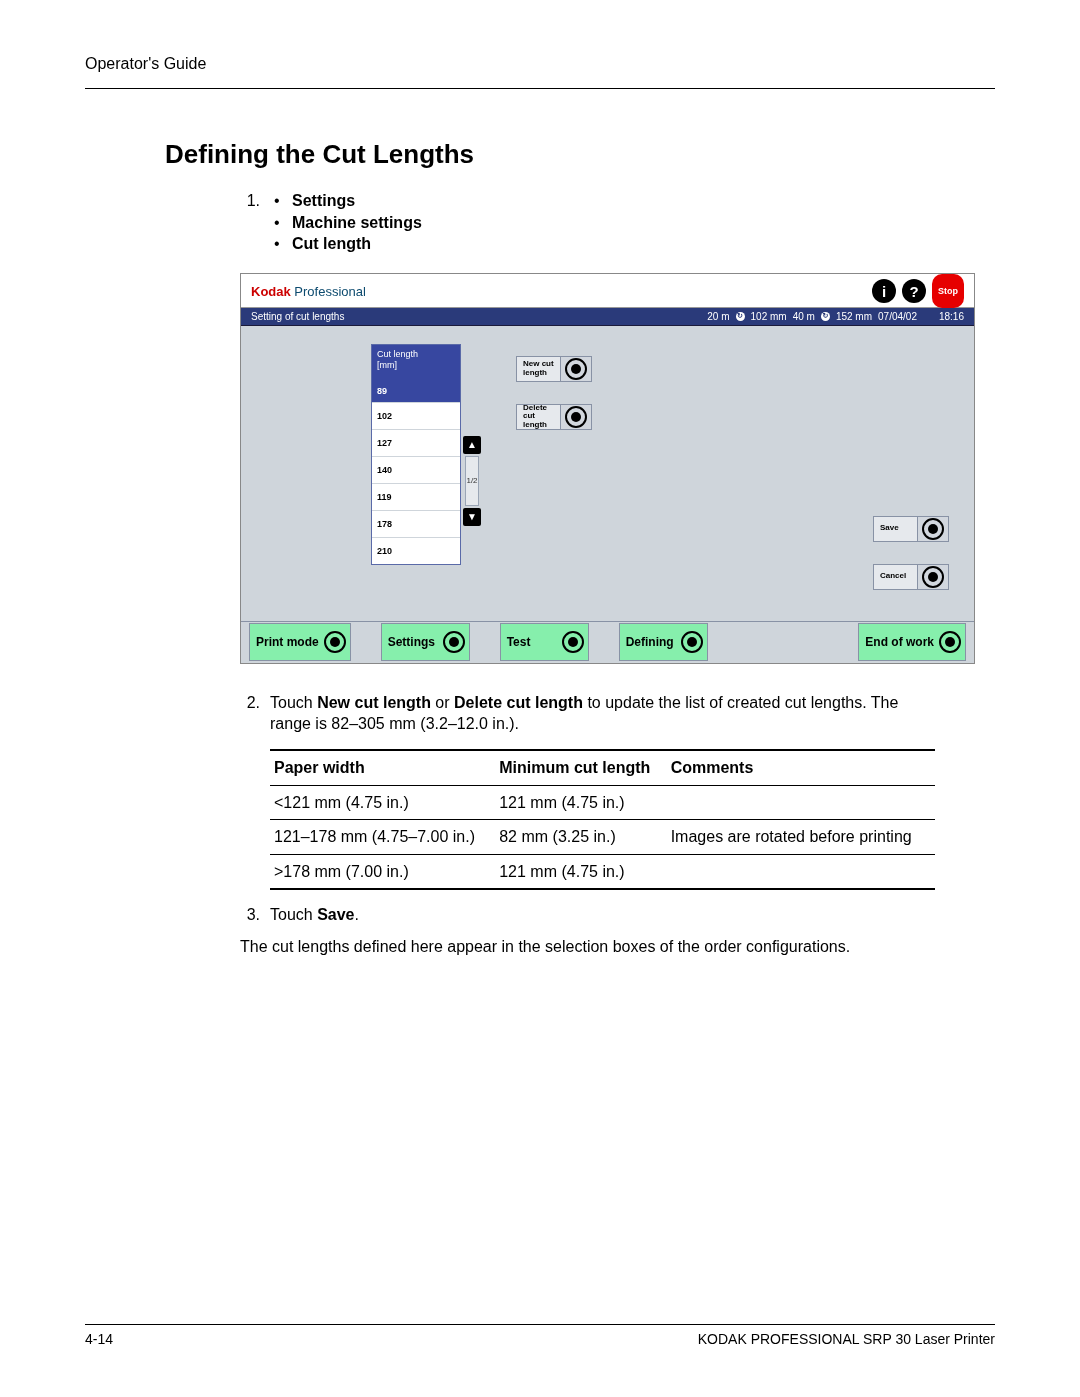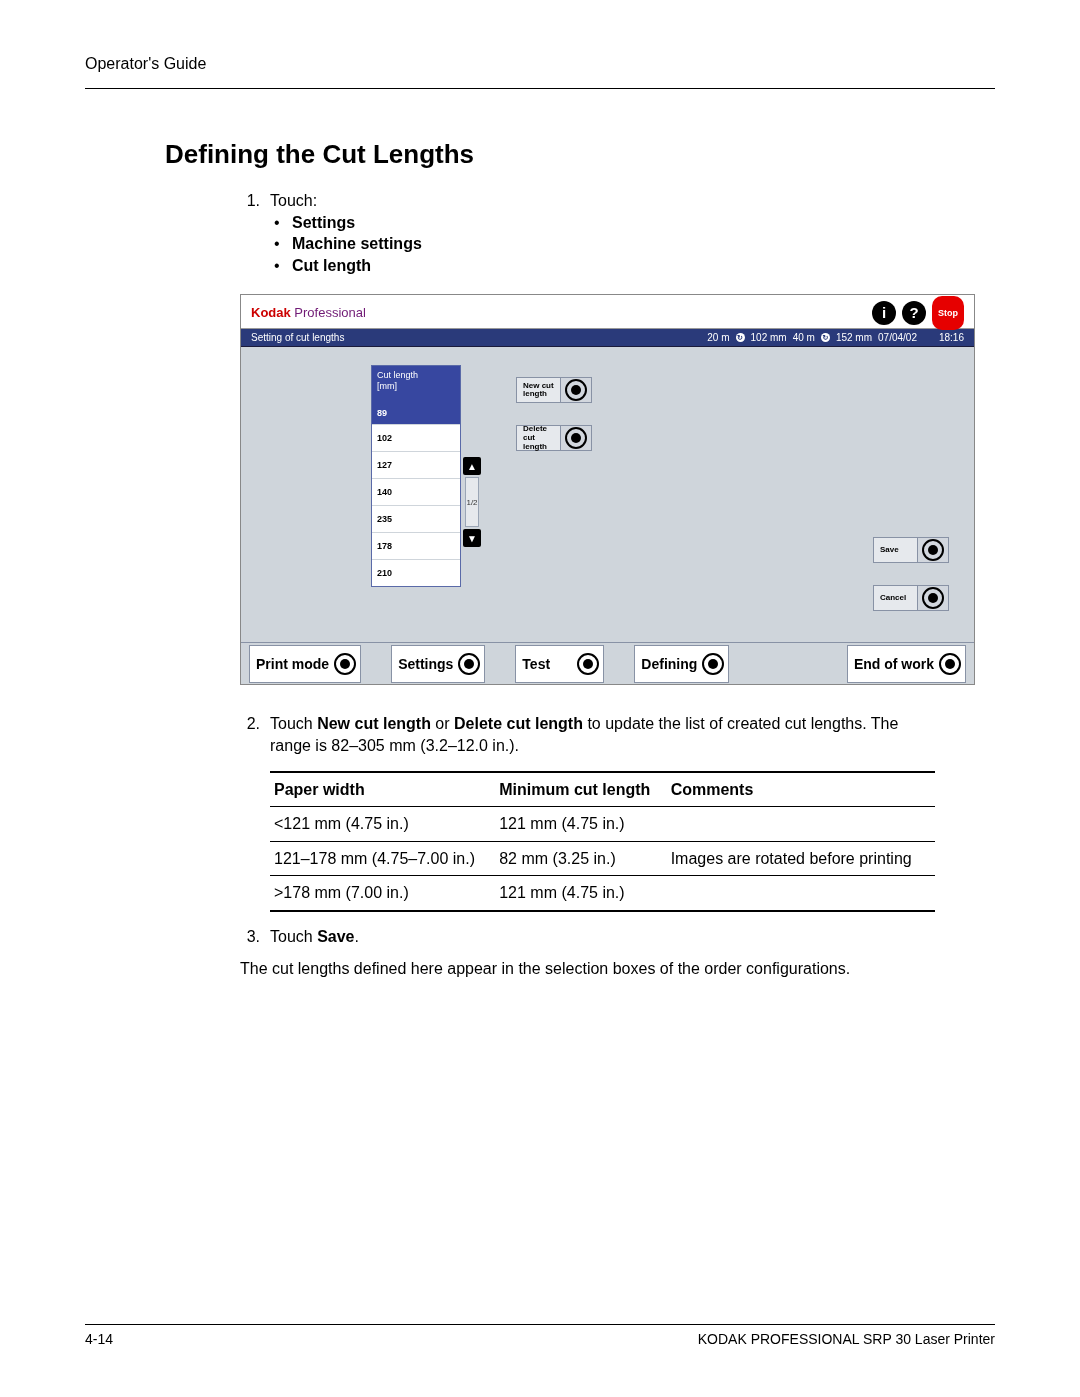--- a/index.html
+++ b/index.html
@@ -46,21 +46,21 @@
     background: #fff;
     padding: 4px 10px 2px 10px;
     display: flex;
     align-items: center;
     justify-content: space-between;
     border-bottom: 1px solid #999;
     height: 34px;
   }
   .brand { font-size: 13px; }
   .brand-red { color: #c00; font-weight: bold; }
-  .brand-grey { color: #701a75; }
+  .brand-grey { color: #0c4a6e; }
   .top-icons { display: flex; align-items: center; gap: 6px; }
   .circ-icon {
     width: 24px; height: 24px; border-radius: 50%;
     background: #000; color: #fff; display:flex; align-items:center; justify-content:center;
     font-size: 15px; font-weight: bold;
   }
   .stop-btn {
     background: #e60000; color: #fff; font-size: 9px; font-weight: bold;
     border-radius: 10px; padding: 12px 6px;
   }
@@ -124,22 +124,22 @@
     border-top: 1px solid #8892a5;
     background:#cfd5db;
     height:42px;
     display:flex;
     align-items:center;
     padding: 0 8px;
     gap: 30px;
   }
   .nav-btn {
     display:flex; align-items:center; gap:5px;
-    font-size:14px; font-weight:bold; color:#000;
-    background:#ffffff; border:1px solid #8892a5;
+    font-size:12px; font-weight:bold; color:#000;
+    background:#86efac; border:1px solid #8892a5;
     height:38px; padding:0 4px 0 6px;
   }
   .nav-btn .nav-circle {
     width:22px; height:22px; border-radius:50%; border:2px solid #000;
     display:flex; align-items:center; justify-content:center;
   }
   .nav-btn .nav-circle::after { content:""; width:10px; height:10px; border-radius:50%; background:#000; }
   .nav-label { min-width:50px; }
 
   
@@ -175,21 +175,20 @@
 <div class="page-header">
   <span>Operator's Guide</span>
 </div>
 
 <div class="section-title">Defining the Cut Lengths</div>
 
 <div class="content">
   <div class="ol-item">
     <div class="ol-num">1.</div>
     <div class="ol-body">
-      <div>Touch:</div>
       <div class="bullet-line">
           <div class="bullet-dot">•</div>
           <div class="bold">Settings</div>
         </div>
       <div class="bullet-line">
           <div class="bullet-dot">•</div>
           <div class="bold">Machine settings</div>
         </div>
       <div class="bullet-line">
           <div class="bullet-dot">•</div>
@@ -227,21 +226,21 @@
   <div class="screen-body">
     <div class="list-panel">
       <div class="list-header">
         <div>Cut length</div>
         <div>[mm]</div>
       </div>
       <div class="list-selected">89</div>
       <div class="list-row">102</div>
       <div class="list-row">127</div>
       <div class="list-row">140</div>
-      <div class="list-row">235</div>
+      <div class="list-row">119</div>
       <div class="list-row">178</div>
       <div class="list-row">210</div>
     </div>
     <div class="scroll-widget">
       <div class="scroll-btn">▲</div>
       <div class="scroll-track">1/2</div>
       <div class="scroll-btn">▼</div>
     </div>
 
     <div class="ui-btn" style="left:275px; top:30px;">

